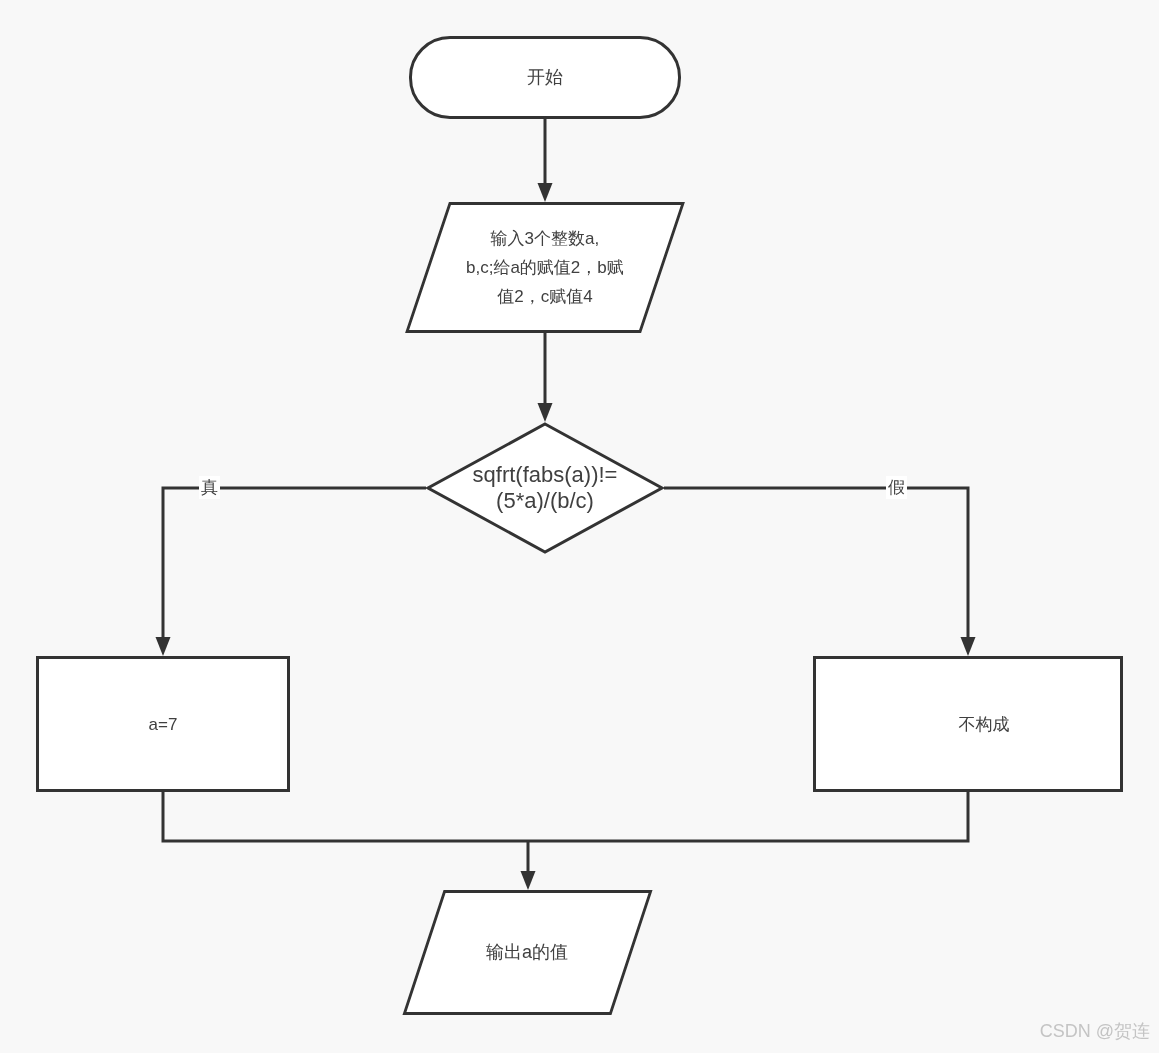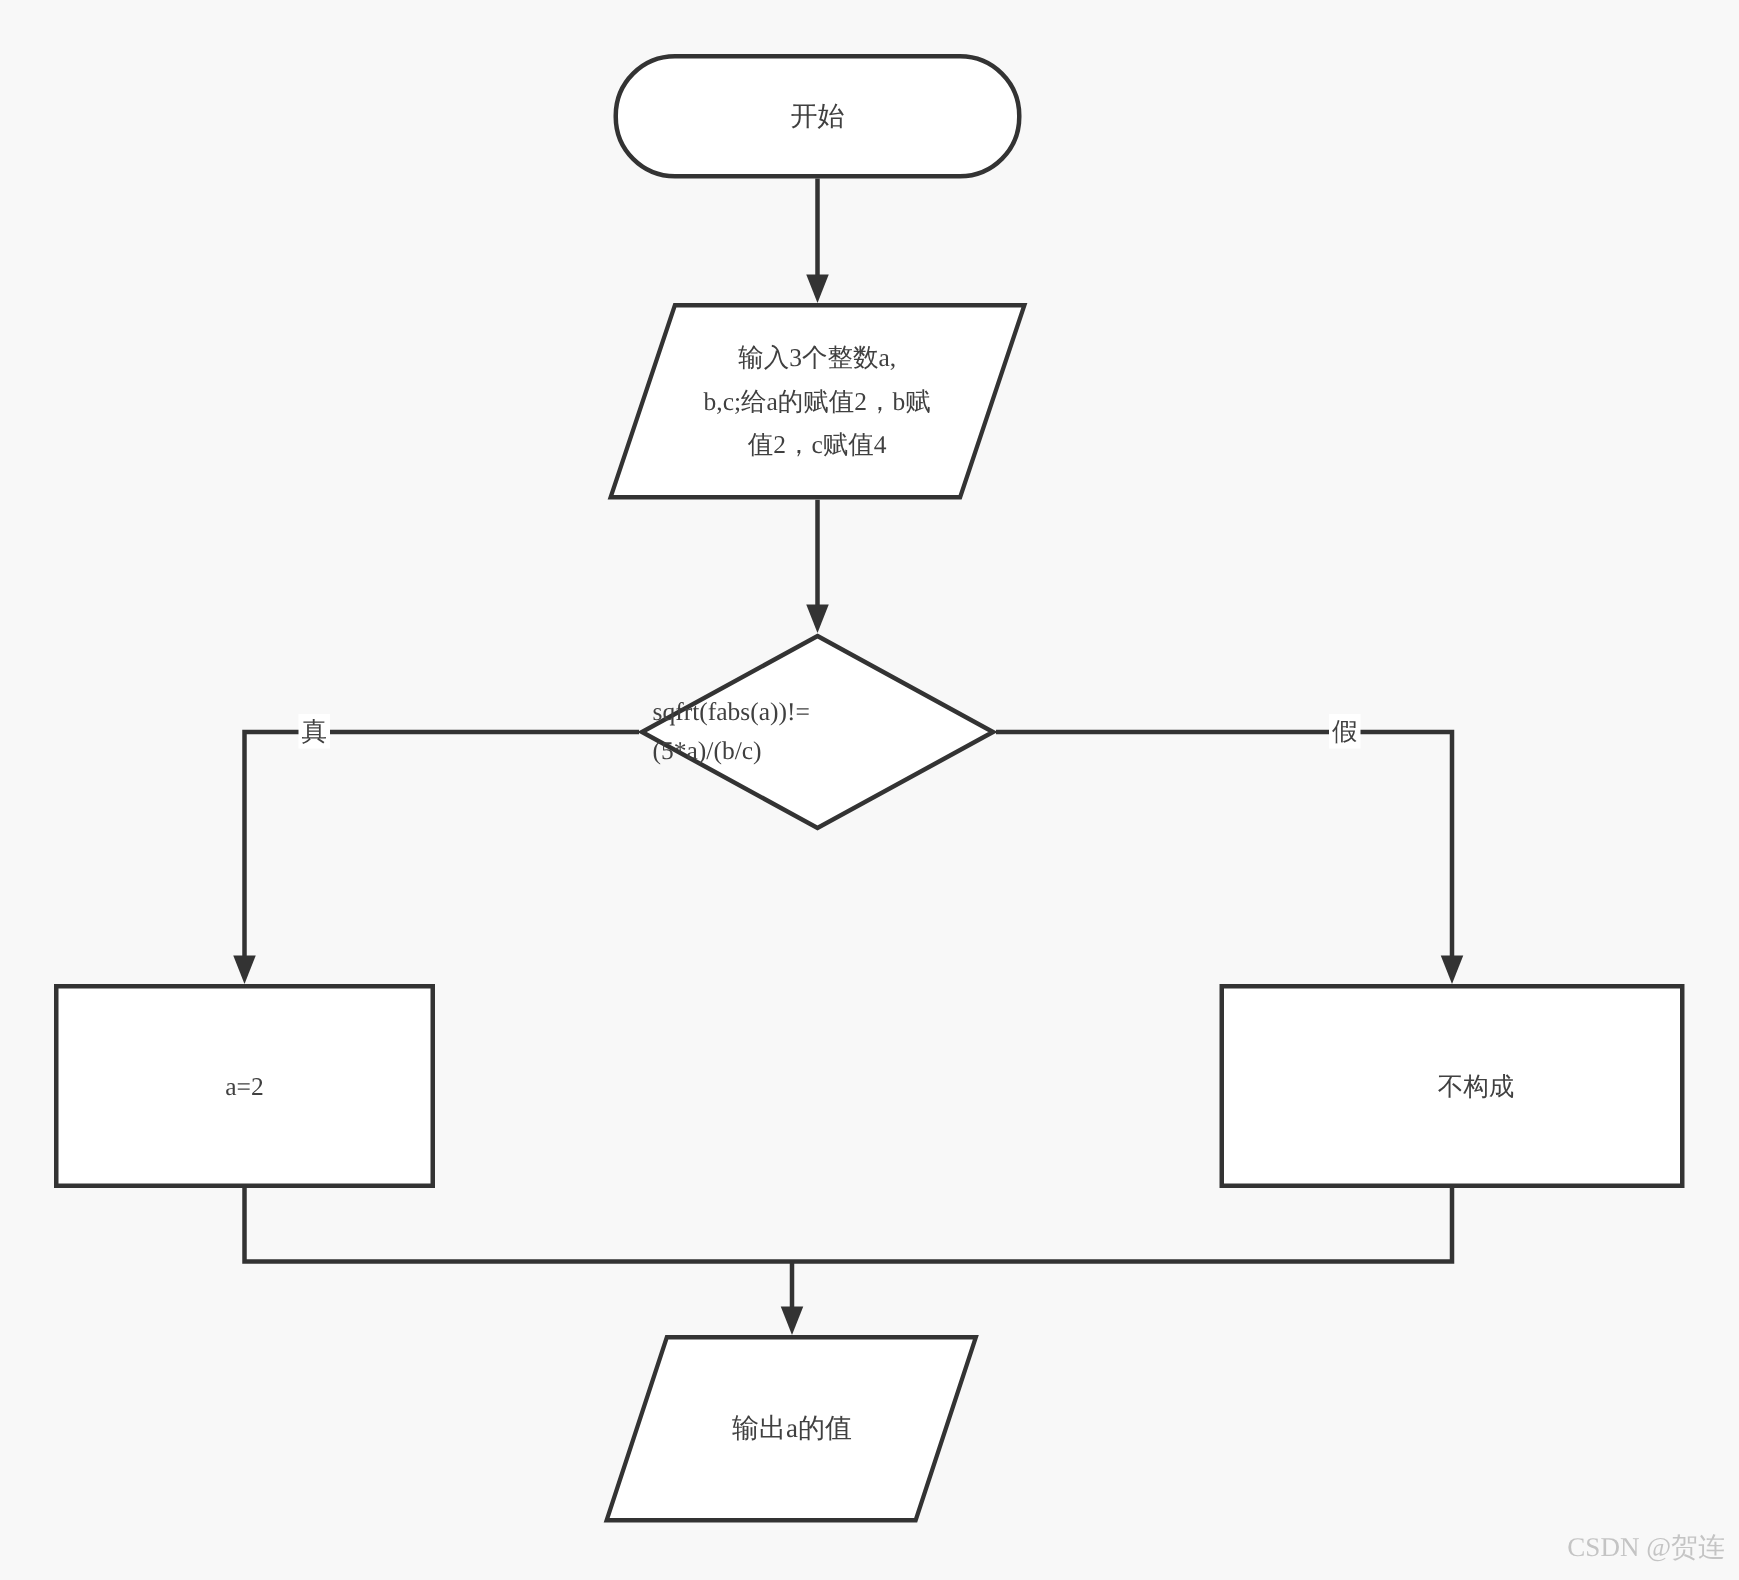--- a/index.html
+++ b/index.html
@@ -14,21 +14,20 @@
   body {
     font-family: "Liberation Sans", "DejaVu Sans", sans-serif;
     color: var(--text);
   }
   .canvas {
     position: relative;
     width: 1159px;
     height: 1053px;
     background: var(--bg);
     overflow: hidden;
-    font-family: Liberation Serif, serif;
   }
   .wires {
     position: absolute;
     left: 0; top: 0;
     width: 1159px; height: 1053px;
     z-index: 1;
   }
   .wires polyline, .wires line {
     fill: none;
     stroke: var(--stroke);
@@ -65,24 +64,24 @@
     transform: skewX(-18.5deg);
   }
   .io-input .inner { transform: skewX(18.5deg); }
   .decision-text {
     position: absolute;
     left: 435px; top: 460px;
     width: 220px; height: 56px;
     z-index: 2;
     display: flex;
     flex-direction: column;
-    align-items: flex-start;
+    align-items: center;
     justify-content: center;
     text-align: center;
-    font-size: 17px;
+    font-size: 22px;
     line-height: 26px;
     background: transparent;
     border: none;
   }
   .proc-left  { left: 36px;  top: 656px; width: 254px; height: 136px; }
   .proc-right { left: 813px; top: 656px; width: 310px; height: 136px; padding-left: 32px; }
   .io-output {
     left: 423px; top: 890px;
     width: 209px; height: 125px;
     transform: skewX(-18.2deg);
@@ -149,21 +148,21 @@
 
   <div class="decision-text">
     <div>sqfrt(fabs(a))!=</div>
     <div>(5*a)/(b/c)</div>
   </div>
 
   <span class="edge-label true-label">真</span>
   <span class="edge-label false-label">假</span>
 
   <div class="node proc-left">
-    <span>a=2</span>
+    <span>a=7</span>
   </div>
 
   <div class="node proc-right">
     <span>不构成</span>
   </div>
 
   <div class="node io-output">
     <div class="inner">输出a的值</div>
   </div>
 

